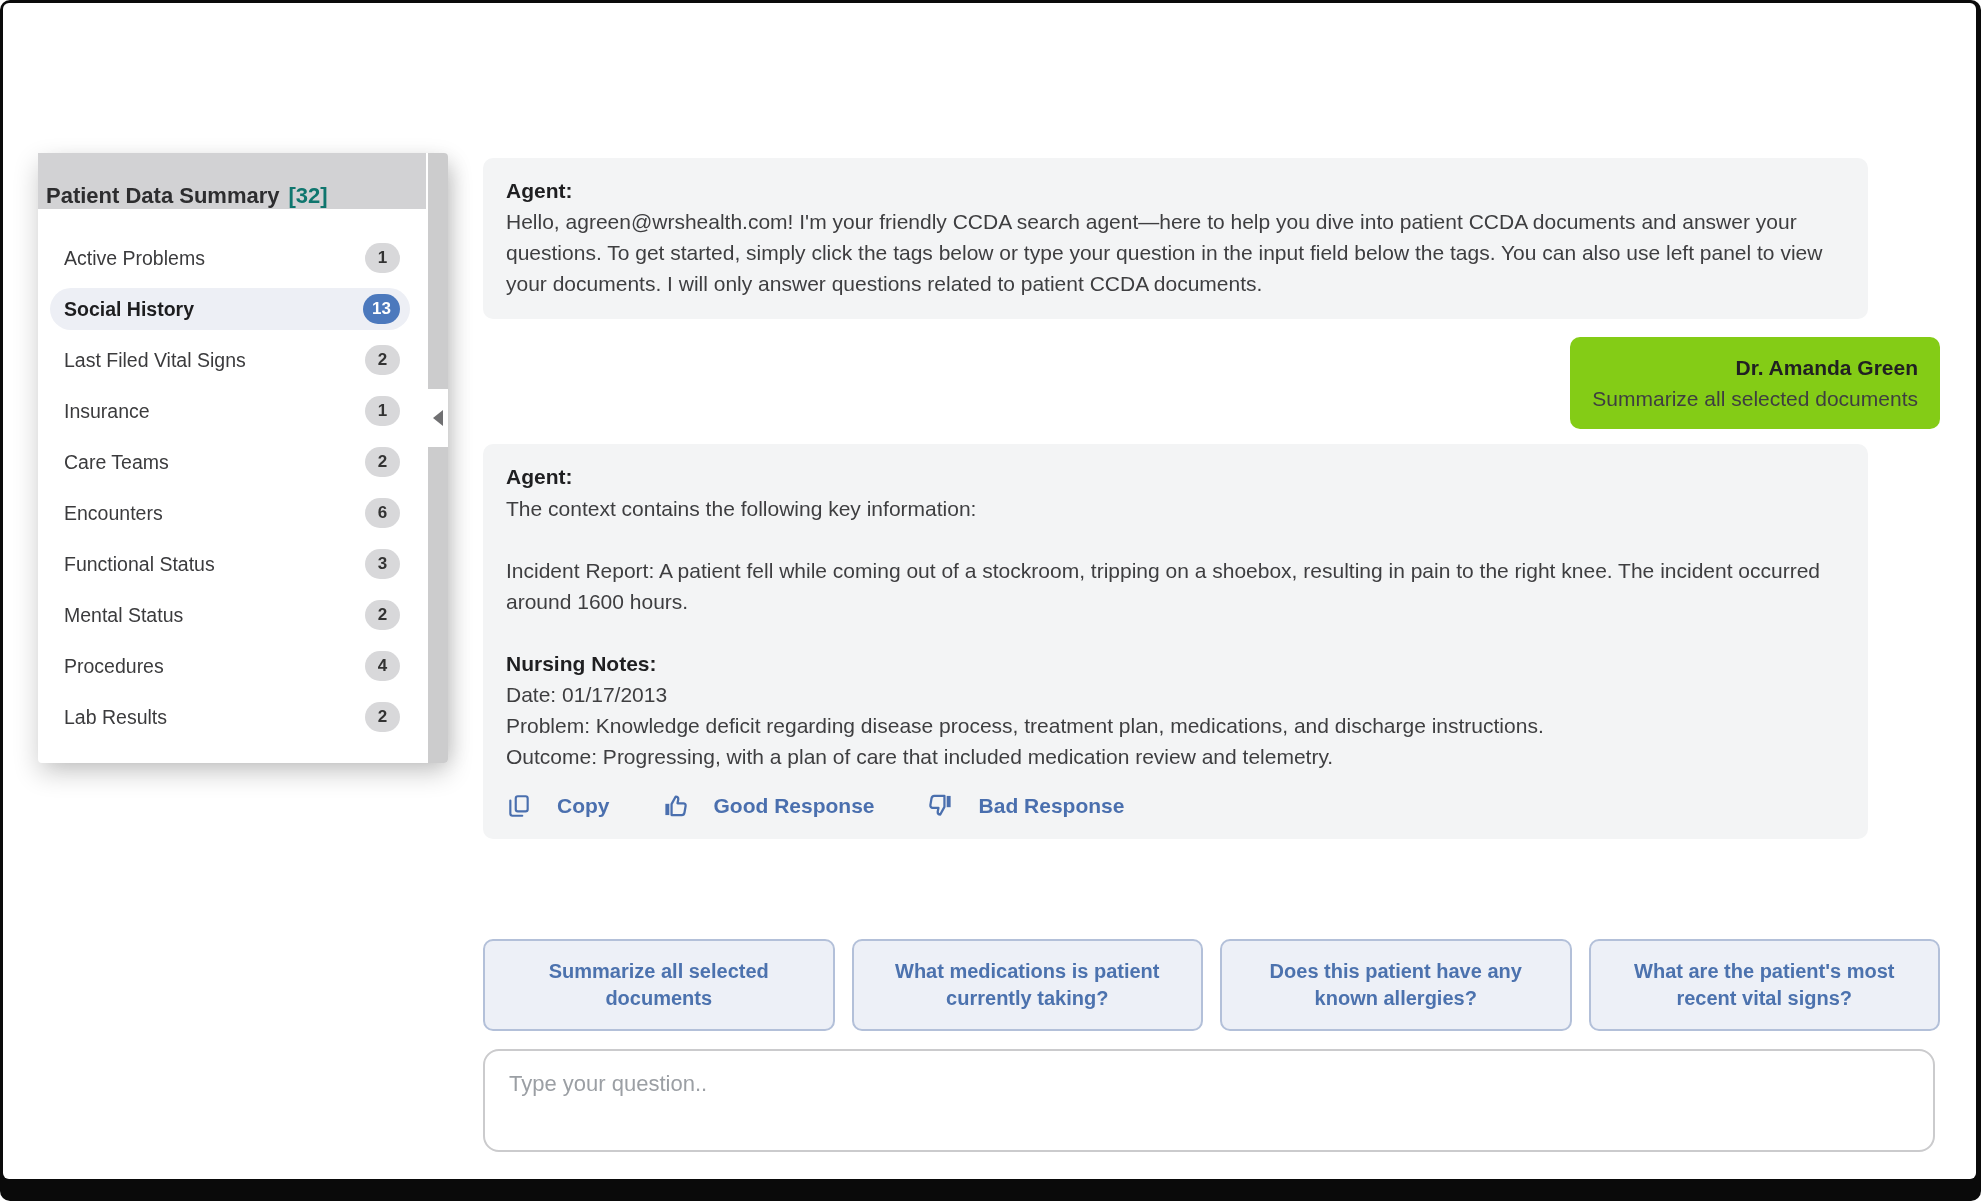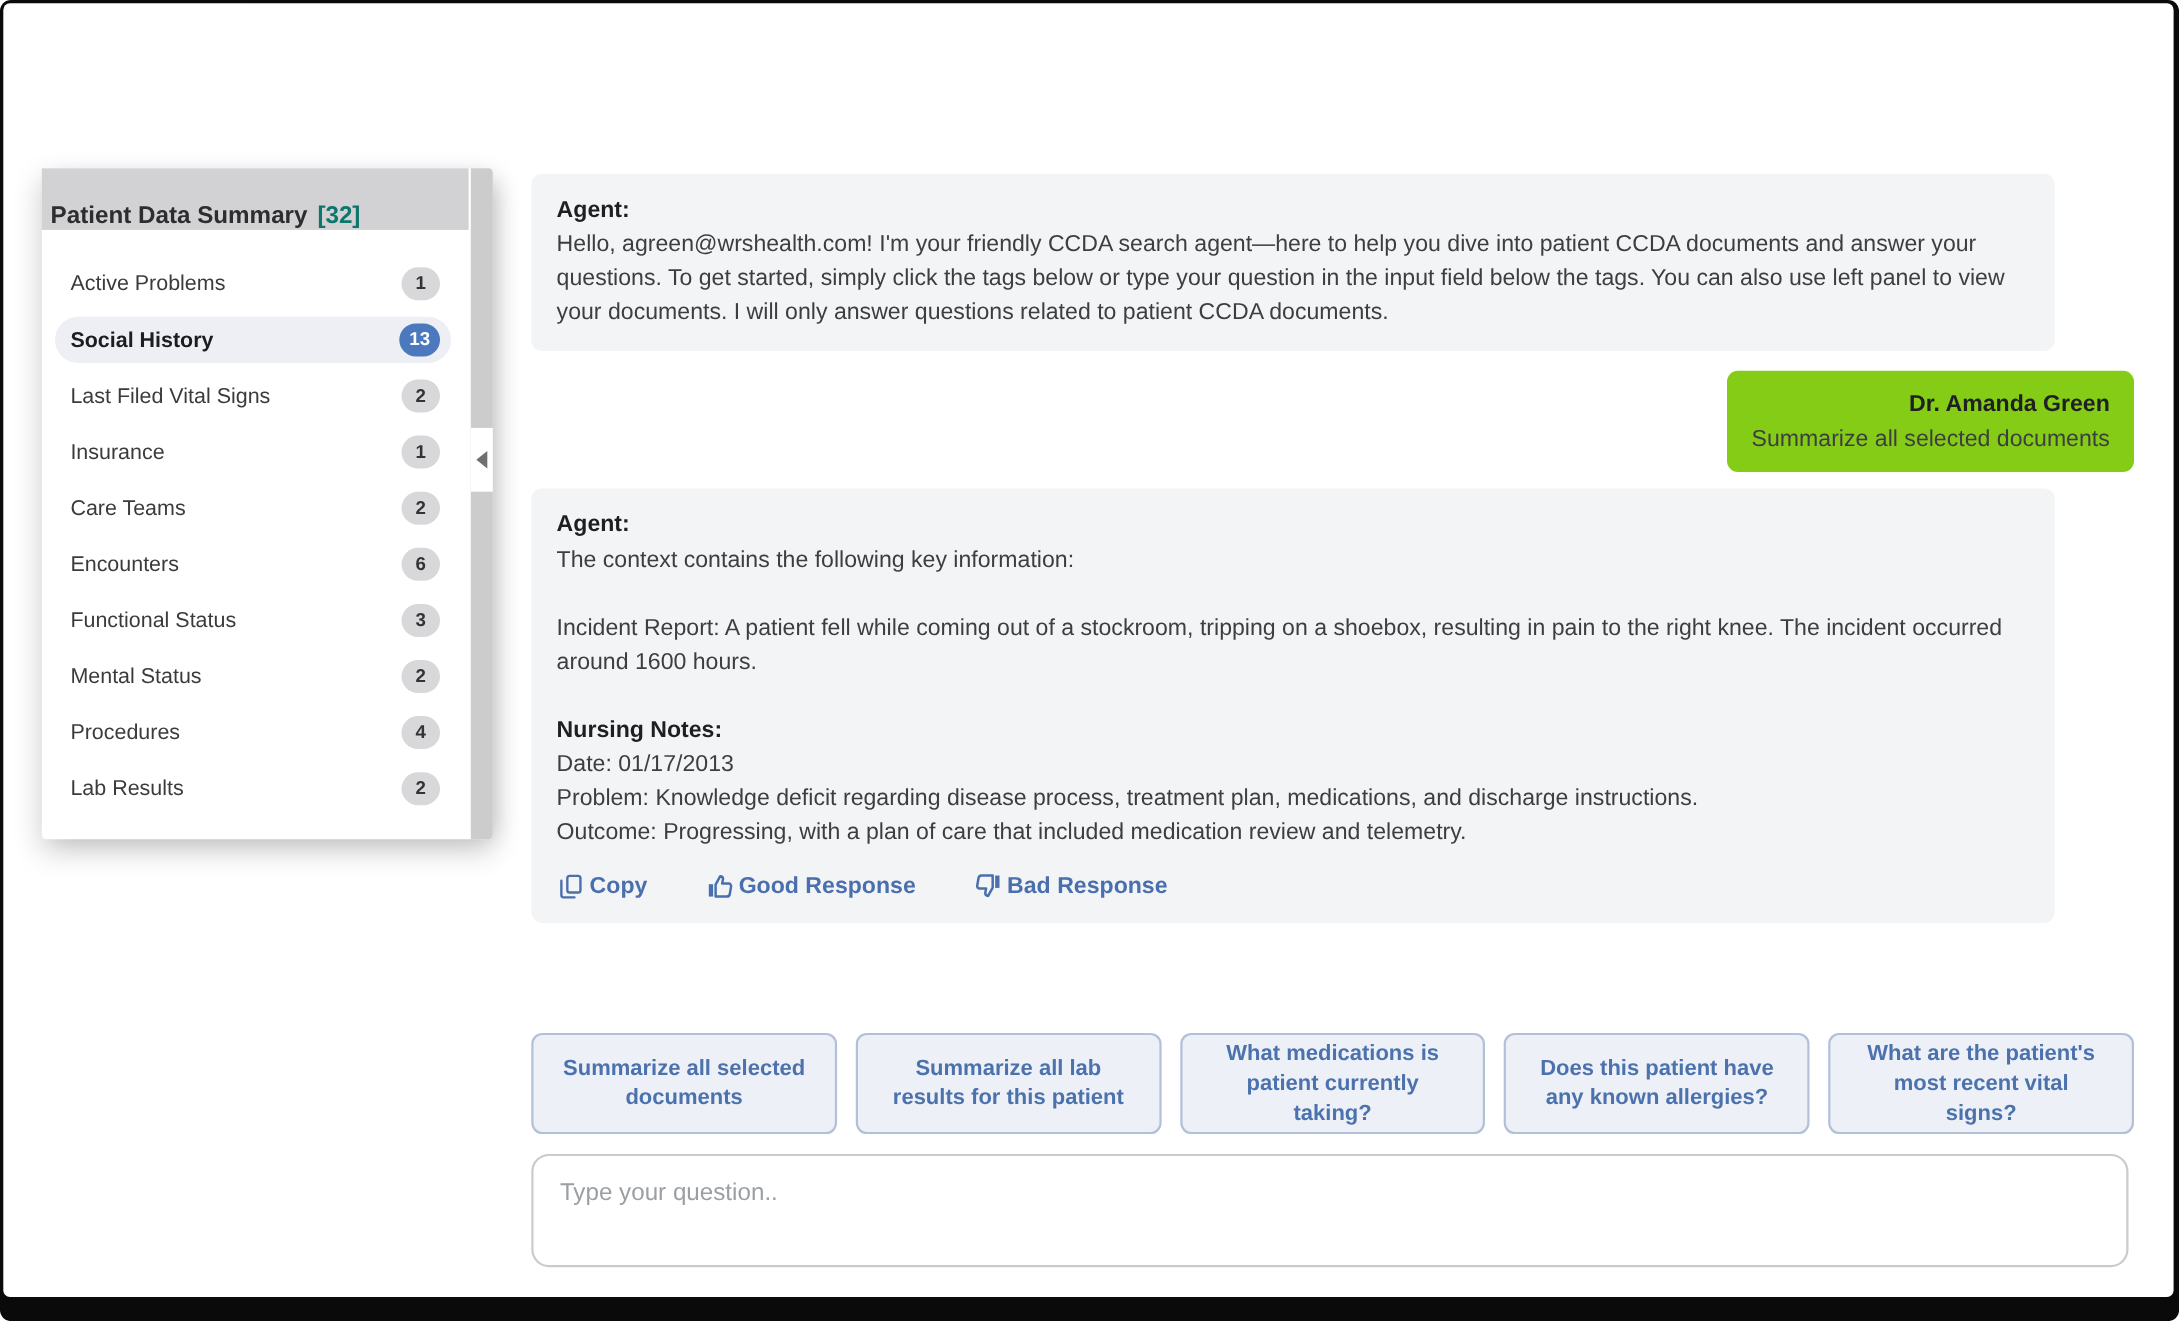--- a/index.html
+++ b/index.html
@@ -61,21 +61,21 @@
   .msg-body p.bold { font-weight: bold; color: #1f1f21; }
   .msg.user {
     margin: 18px 0 0 auto; background: #84cc16; padding: 15px 22px; text-align: right; width: fit-content; max-width: 900px;
   }
   .msg-name { font-weight: bold; color: #202022; font-size: 21px; }
   .msg-text { font-size: 21px; color: #3e3e40; }
   .msg.agent.second { margin-top: 15px; }
 
   .actions-row { display: flex; align-items: center; gap: 52px; margin-top: 20px; }
   .action-btn {
-    display: flex; align-items: center; gap: 4px; background: transparent; border: none; cursor: pointer;
+    display: flex; align-items: center; gap: 25px; background: transparent; border: none; cursor: pointer;
     color: #4a6fae; font-weight: bold; font-size: 21px; font-family: inherit; padding: 0;
   }
   .action-btn svg { display: block; }
 
   .chips { display: flex; gap: 17px; margin-top: 100px; width: 1457px; }
   .chip {
     flex: 1; height: 92px; background: #edf0f7; border: 2px solid #b3c0d9; border-radius: 10px;
     color: #4c72ae; font-weight: bold; font-size: 20px; line-height: 1.35; font-family: inherit;
     display: flex; align-items: center; justify-content: center; text-align: center; padding: 0 26px; cursor: pointer;
   }
@@ -193,21 +193,20 @@
           <path d="M8.5 20.5V10.8L12.2 4c1.3 0 2.3 1 2.3 2.3L13.8 10h5.3c1.2 0 2.1 1.1 1.9 2.3l-1 5.9c-.2 1.3-1.2 2.3-2.5 2.3H8.5z"></path>
         </g>
       </svg>
       <span>Bad Response</span>
     </button>
   </div>
           </div>
         </div>
       <div class="chips" id="chips">
           <button class="chip">Summarize all selected documents</button>
-          <button class="chip">Summarize all lab results for this patient</button>
           <button class="chip">What medications is patient currently taking?</button>
           <button class="chip">Does this patient have any known allergies?</button>
           <button class="chip">What are the patient's most recent vital signs?</button>
         </div>
       <textarea class="question-input" placeholder="Type your question.." style=""></textarea>
     </main>
 
   </div>
 </div>
 

